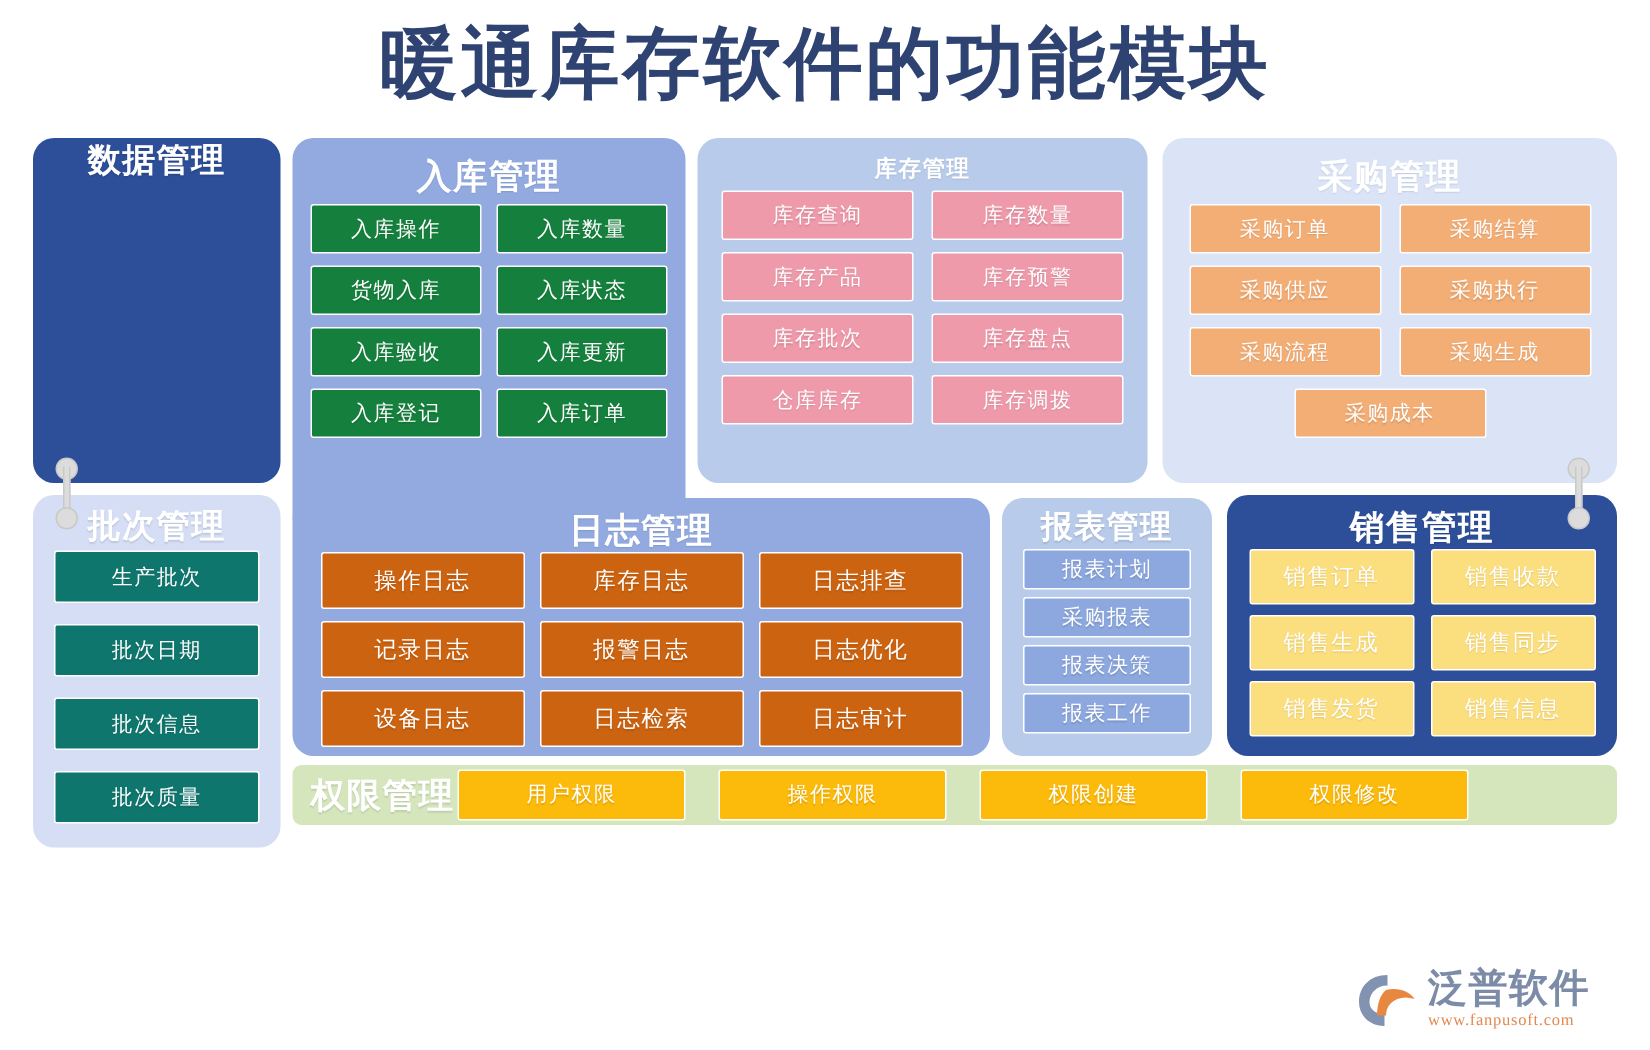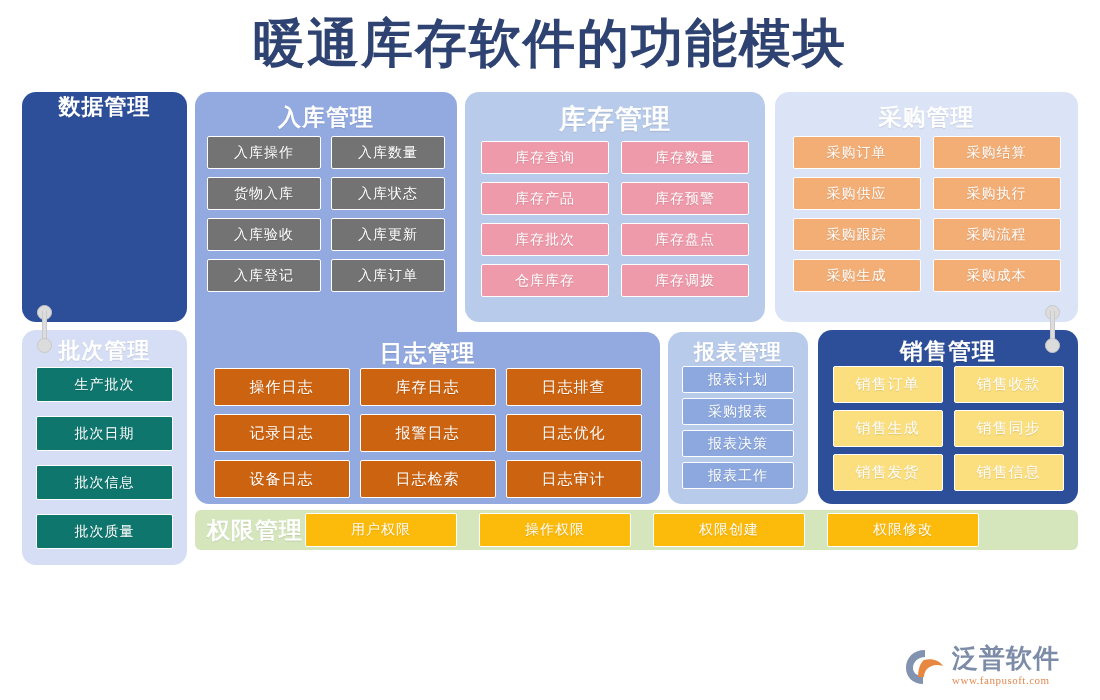--- a/index.html
+++ b/index.html
@@ -57,24 +57,24 @@
 
   
   #panel-data { left: 22px; top: 92px; width: 165px; height: 230px; background: #2D4F99; }
   #panel-data .panel-title { padding-top: 2px; font-size: 22px; }
   #panel-data .items { padding: 8px 14px 0 14px; gap: 0; }
   #panel-data .item { width: 100%; height: 32px; margin-bottom: 12px; background: #B9E7E3; color: #2a4a5a; text-shadow:none; font-size: 14px; }
 
   #panel-inbound { left: 195px; top: 92px; width: 262px; height: 266px; background: #93AAE0; }
   #panel-inbound .panel-title { padding-top: 12px; font-size: 23px; }
   #panel-inbound .items { padding: 6px 10px 0 10px; gap: 8px 10px; }
-  #panel-inbound .item { width: 114px; height: 33px; background: #737373; }
+  #panel-inbound .item { width: 114px; height: 33px; background: #15803d; }
 
   #panel-stock { left: 465px; top: 92px; width: 300px; height: 230px; background: #B8CBEA; }
-  #panel-stock .panel-title { padding-top: 12px; font-size: 27px; }
+  #panel-stock .panel-title { padding-top: 12px; font-size: 15px; }
   #panel-stock .items { padding: 6px 12px 0 12px; gap: 8px 12px; }
   #panel-stock .item { width: 128px; height: 33px; background: #EE9AAA; }
 
   #panel-purchase { left: 775px; top: 92px; width: 303px; height: 230px; background: #DBE4F6; }
   #panel-purchase .panel-title { padding-top: 12px; font-size: 23px; }
   #panel-purchase .items { padding: 6px 12px 0 12px; gap: 8px 12px; }
   #panel-purchase .item { width: 128px; height: 33px; background: #F3AE76; }
 
   
   #panel-batch { left: 22px; top: 330px; width: 165px; height: 235px; background: #D6DEF5; }
@@ -170,21 +170,20 @@
     </div>
   </div>
 
   <div class="panel" id="panel-purchase">
     <div class="panel-title">采购管理</div>
     <div class="items">
       <div class="item">采购订单</div>
       <div class="item">采购结算</div>
       <div class="item">采购供应</div>
       <div class="item">采购执行</div>
-      <div class="item">采购跟踪</div>
       <div class="item">采购流程</div>
       <div class="item">采购生成</div>
       <div class="item">采购成本</div>
     </div>
   </div>
 
   <div class="panel" id="panel-batch">
     <div class="panel-title">批次管理</div>
     <div class="items">
       <div class="item">生产批次</div>

